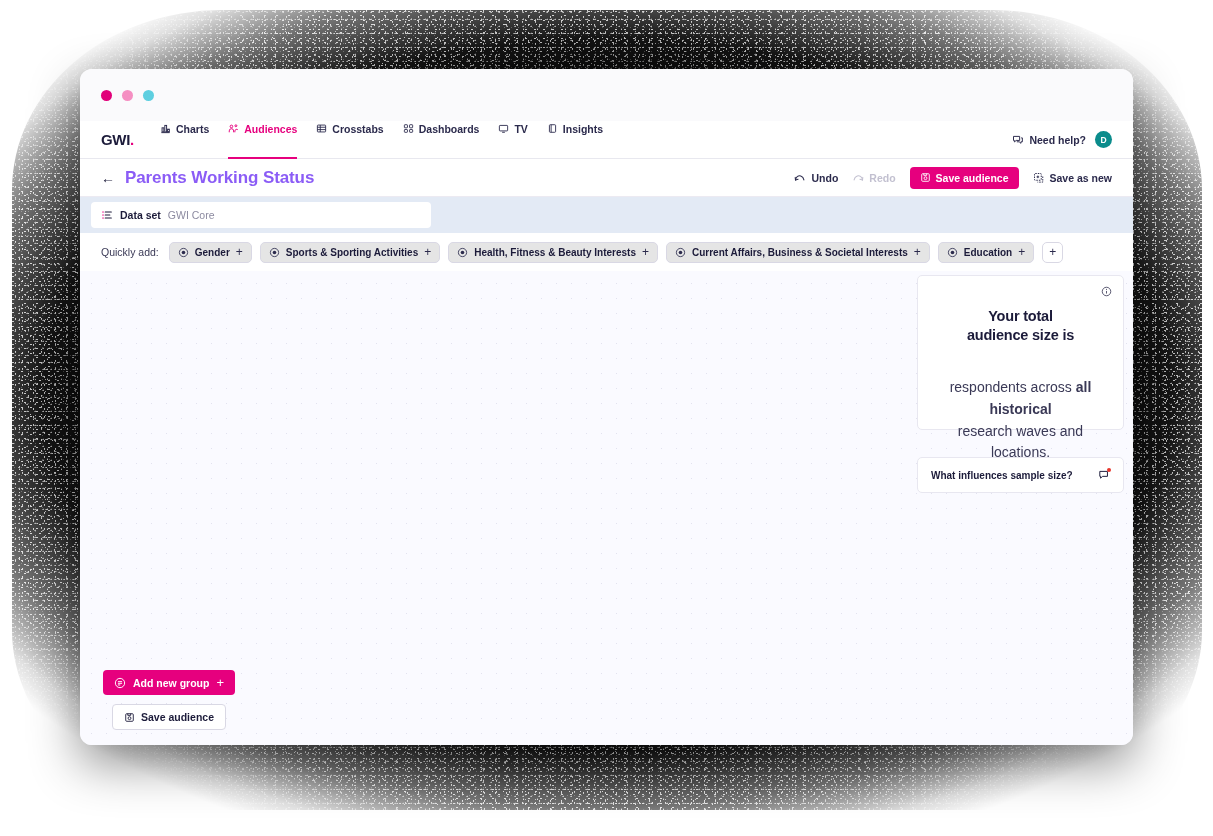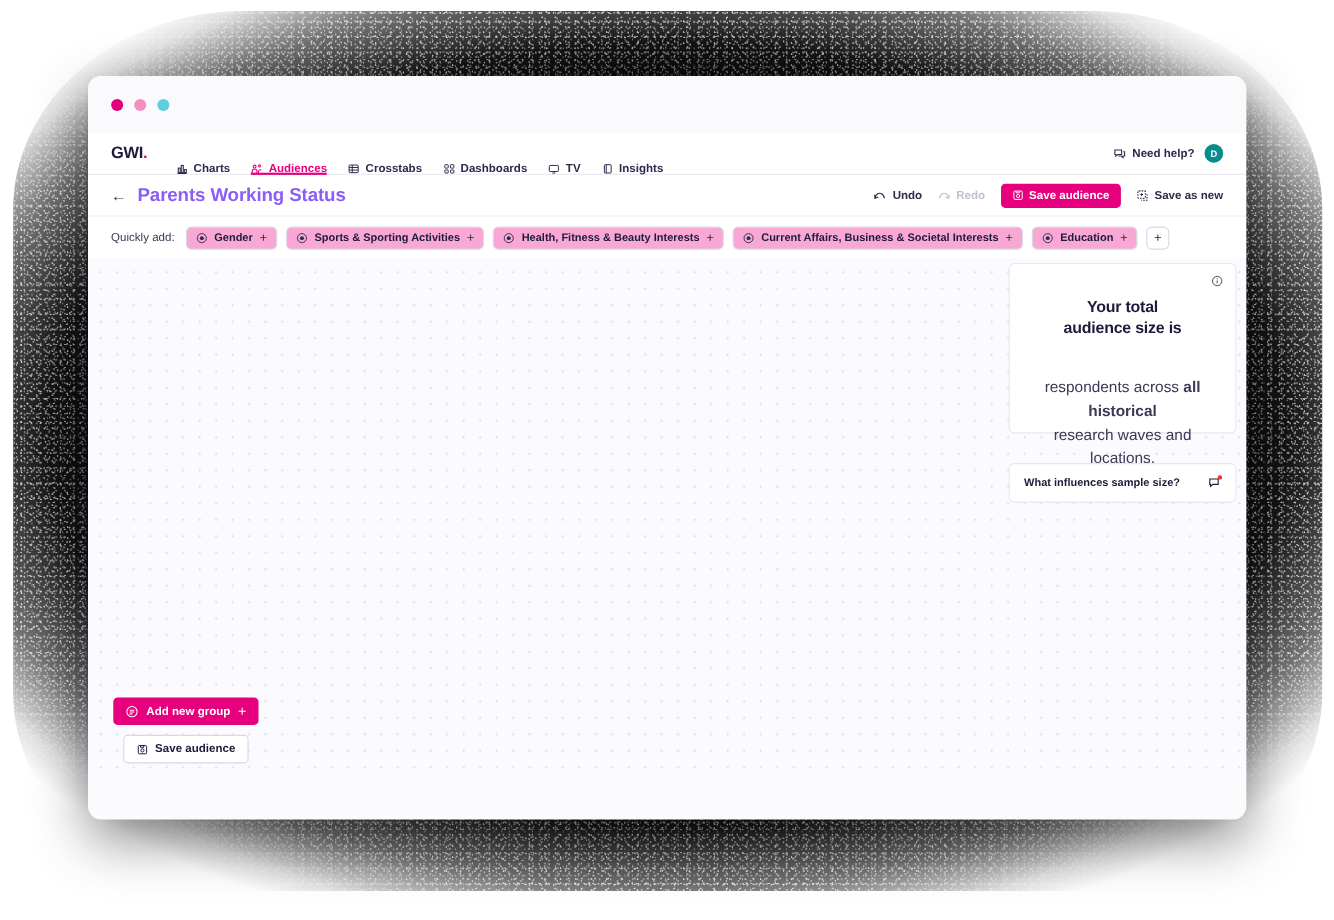--- a/index.html
+++ b/index.html
@@ -91,21 +91,21 @@
   .logo {
     font-size: 15px;
     font-weight: 700;
     color: #1c1b3a;
     letter-spacing: -0.3px;
     margin-right: 26px;
   }
   .logo .dotpink { color: #e6007e; }
   .nav-items { display: flex; align-items: center; gap: 19px; }
   .nav-item {
-    display: flex; align-items: flex-end; gap: 5px;
+    display: flex; align-items: flex-start; gap: 5px;
     font-size: 10.5px; font-weight: 600; color: #2b2a4c;
     cursor: pointer; height: 38px; position: relative;
     padding-top: 2px;
   }
   .nav-item.active { color: #e6007e; }
   .nav-item.active::after {
     content: ""; position: absolute; left: 0; right: 0; bottom: 0;
     height: 2px; background: #e6007e;
   }
   .nav-right {
@@ -156,21 +156,21 @@
 
   
   #quick-row {
     height: 38px; background: #ffffff;
     display: flex; align-items: center; padding: 0 21px; gap: 8px;
   }
   .quick-label { font-size: 10.5px; color: #3a3956; font-weight: 500; margin-right: 2px; }
   .chip {
     display: flex; align-items: center; gap: 6px;
     border: 1px solid #d9d8e4; border-radius: 5px;
-    height: 21px; padding: 0 8px; background: #f9a8d4;
+    height: 21px; padding: 0 8px; background: #e5e5e5;
     font-size: 10px; font-weight: 700; color: #1c1b3a; cursor: pointer;
     white-space: nowrap;
   }
   .chip .plus { font-weight: 400; font-size: 12px; color: #2b2a4c; line-height: 1; }
   .chip-add {
     width: 21px; height: 21px; border: 1px solid #d9d8e4; border-radius: 5px;
     background: #fff; display: flex; align-items: center; justify-content: center;
     font-size: 12px; color: #2b2a4c; cursor: pointer;
   }
 
@@ -390,20 +390,32 @@
             <rect x="2" y="2" width="9" height="9" rx="1" stroke-dasharray="2 1.4"></rect>
               <path d="M6.5 4.8v3.4M4.8 6.5h3.4"></path>
               <path d="M13 6v7.5H6" stroke-dasharray="2 1.4"></path>
           </svg>
         </span>
         <span>Save as new</span>
       </div>
     </div>
   </div>
 
+  <div id="dataset-band">
+    <div class="dataset-pill">
+      <span>
+        <svg width="12" height="12" viewBox="0 0 16 16" fill="none" stroke="#e6007e" stroke-width="1.4" stroke-linecap="round">
+          <path d="M2.2 4h1M2.2 8h1M2.2 12h1"></path>
+          <path d="M5.6 4h8.2M5.6 8h6.2M5.6 12h8.2" stroke="#1c1b3a"></path>
+        </svg>
+      </span>
+      <span class="ds-label">Data set</span>
+      <span class="ds-value">GWI Core</span>
+    </div>
+  </div>
 
   <div id="quick-row">
     <span class="quick-label">Quickly add:</span>
 
     <div class="chip">
       <span>
         <svg width="11" height="11" viewBox="0 0 16 16" fill="none" stroke="#2b2a4c" stroke-width="1.2">
             <circle cx="8" cy="8" r="6"></circle>
             <circle cx="8" cy="8" r="2.6" fill="#2b2a4c" stroke="none"></circle>
           </svg>

